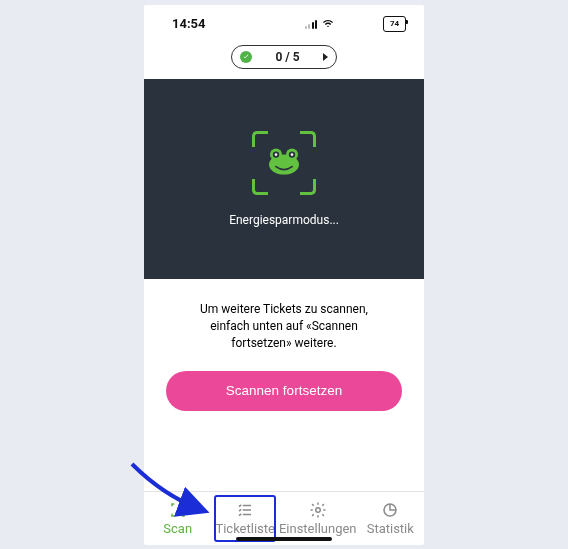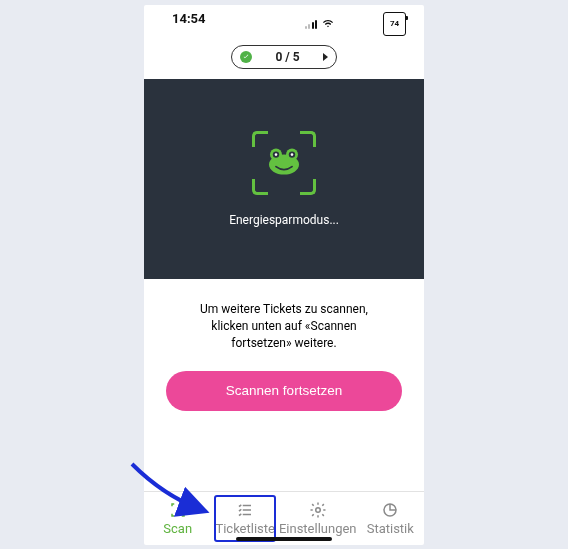--- a/index.html
+++ b/index.html
@@ -19,36 +19,37 @@
     background: #fff;
     border-radius: 2px;
     display: flex;
     flex-direction: column;
     position: relative;
     overflow: hidden;
   }
   .status-bar {
     height: 32px;
     display: flex;
+    align-items: center;
     justify-content: space-between;
     padding: 6px 18px 0 28px;
     font-size: 13px;
     font-weight: 700;
     color: #111;
   }
   .status-right { display: flex; align-items: center; gap: 4px; }
   .cell-bars { display: flex; align-items: flex-end; gap: 1.5px; height: 10px; }
   .cell-bars span { width: 2px; background: #111; border-radius: 1px; }
   .cell-bars span:nth-child(1){height:3px;background:#bbb;}
   .cell-bars span:nth-child(2){height:5px;background:#bbb;}
   .cell-bars span:nth-child(3){height:7px;}
   .cell-bars span:nth-child(4){height:9px;}
   .wifi-icon { width: 14px; height: 11px; fill:#111;}
   .battery {
-    width: 23px; height: 24px; border: 1px solid #111; border-radius: 3px;
+    width: 23px; height: 16px; border: 1px solid #111; border-radius: 3px;
     font-size: 8px; font-weight: 700; display:flex; align-items:center; justify-content:center;
     position: relative;
     margin-left: 44px;
   }
   .battery::after { content:""; position:absolute; right:-3px; top:3px; width:2px; height:4px; background:#111; border-radius:0 1px 1px 0; }
 
   .top-area { padding: 8px 0 10px; display:flex; justify-content:center; }
   .counter-pill {
     border: 1px solid #333; border-radius: 14px; height: 24px;
     display:flex; align-items:center; padding: 0 8px; gap:23px;
@@ -157,21 +158,21 @@
         <circle cx="10" cy="7" r="1.3" fill="#fff"></circle>
         <circle cx="26" cy="7" r="1.3" fill="#fff"></circle>
         <path d="M10 19 Q18 25 26 19" stroke="#2a323d" stroke-width="1.8" fill="none" stroke-linecap="round"></path>
       </svg>
     </div>
     <div class="energy-text">Energiesparmodus...</div>
   </div>
 
   <div class="mid-text">
     <div>Um weitere Tickets zu scannen,</div>
-    <div>klicken unten auf «Scannen</div>
+    <div>einfach unten auf «Scannen</div>
     <div>fortsetzen» weitere.</div>
   </div>
 
   <button class="resume-btn">Scannen fortsetzen</button>
 
   <div class="spacer"></div>
 
   <div class="tab-bar">
     <div class="tab-item active">
       <svg viewBox="0 0 24 24" fill="none" stroke="#5fb33f" stroke-width="2">

